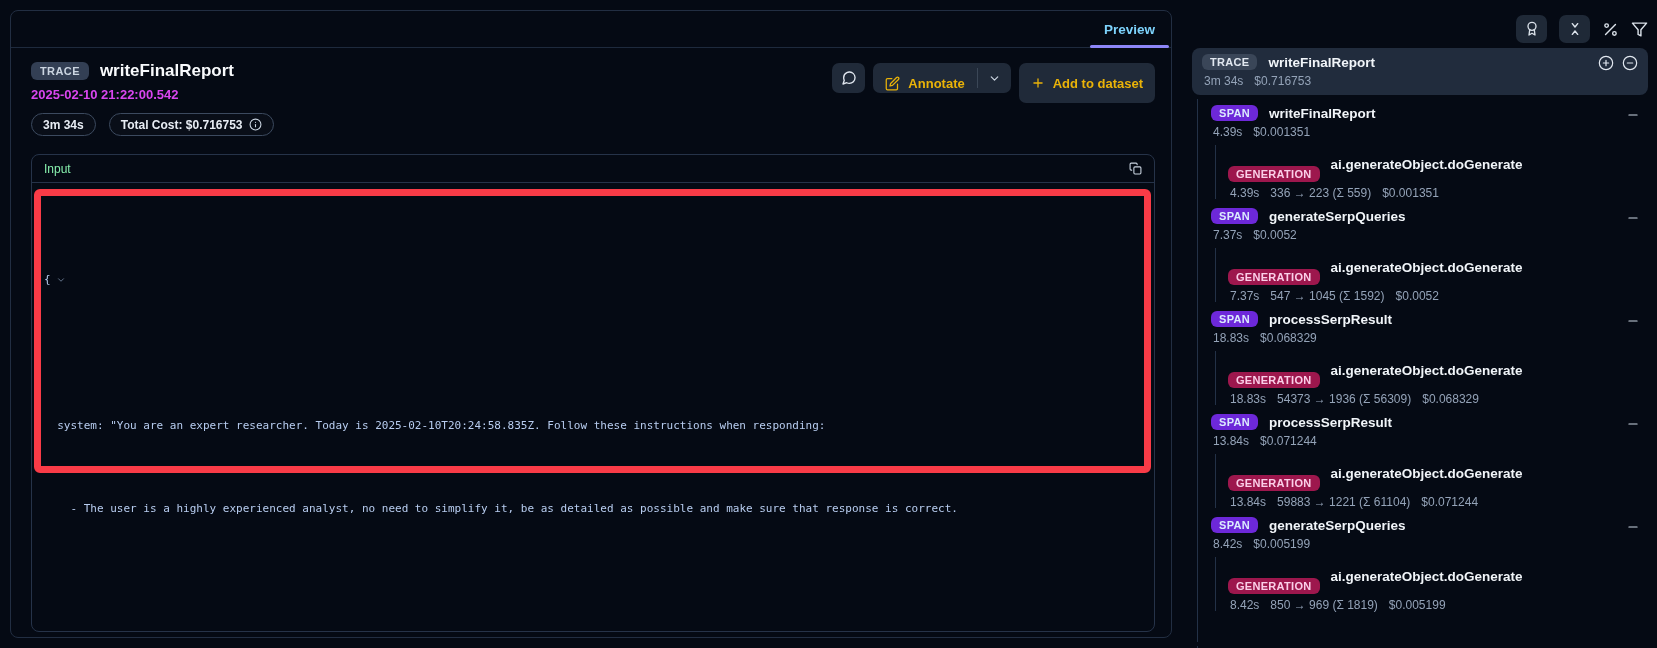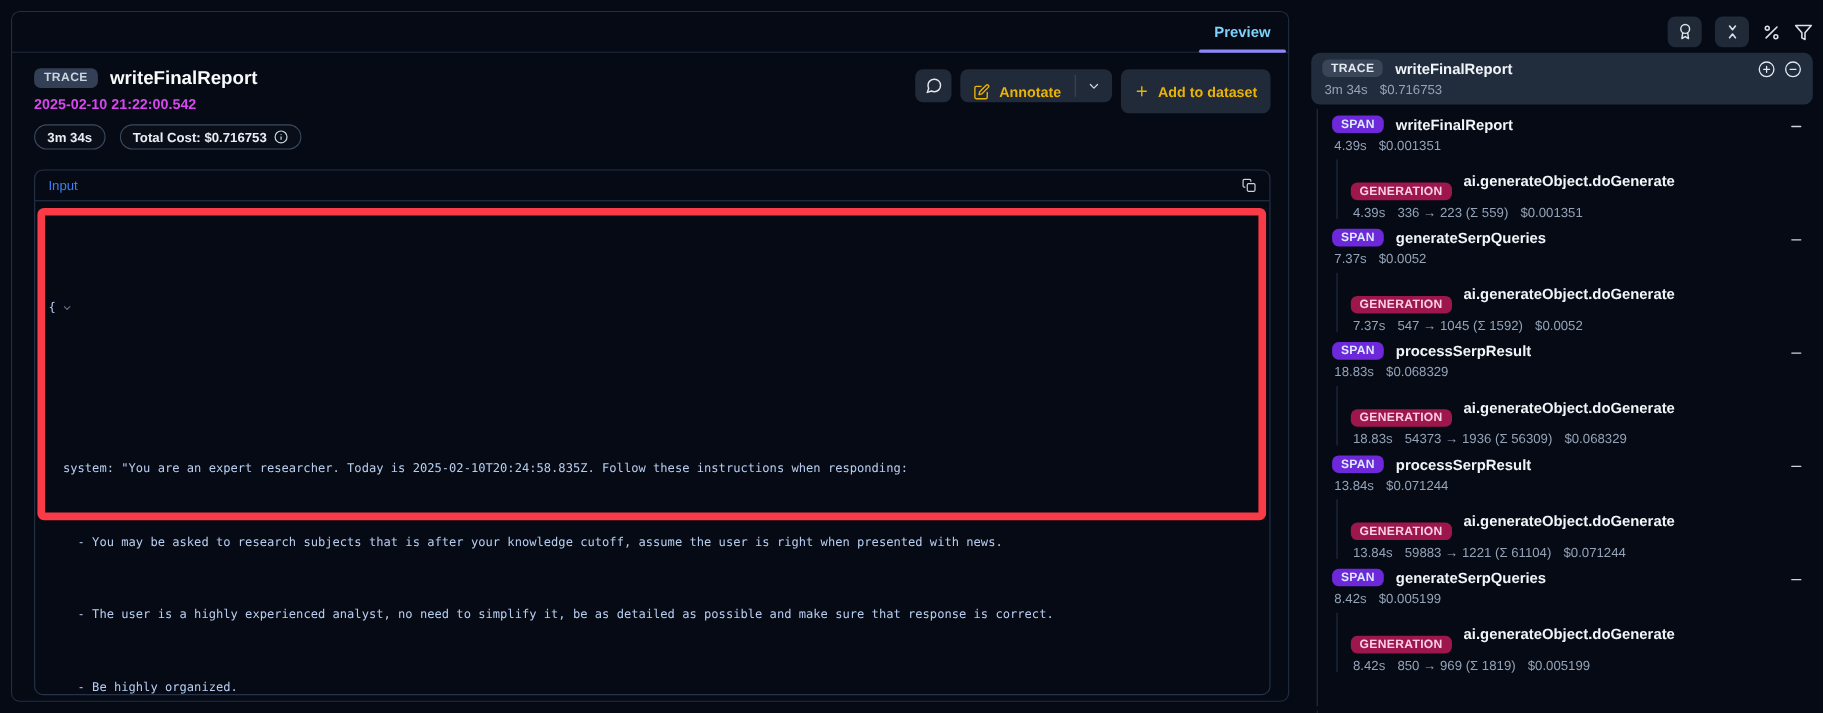--- a/index.html
+++ b/index.html
@@ -62,21 +62,21 @@
   .pill .info { color:#cbd5e1; }
 
   .input-panel {
     position:relative; margin:18px 16px 0 20px; height:478px;
     border:1px solid #263349; border-radius:8px;
   }
   .panel-header {
     height:28px; display:flex; align-items:center; justify-content:space-between;
     padding:0 12px; border-bottom:1px solid #263349;
   }
-  .panel-title { font-size:12px; font-weight:500; color:#3b82f6; }
+  .panel-title { font-size:12px; font-weight:500; color:#86efac; }
   .copy-btn { color:#cbd5e1; cursor:pointer; }
 
   .code {
     padding:26px 12px 0 12px;
     font-family:"DejaVu Sans Mono", monospace;
     font-size:11px; line-height:16.6px; color:#b8cdf0;
     white-space:pre-wrap; word-break:break-word;
   }
   .code-line { min-height:16.6px; }
   .brace-line { display:flex; align-items:center; gap:5px; }
@@ -213,25 +213,23 @@
           <svg width="10" height="10" viewBox="0 0 24 24" fill="none" stroke="currentColor" stroke-width="2.4" stroke-linecap="round" stroke-linejoin="round">
               <path d="M6 9l6 6 6-6"></path>
             </svg>
         </span>
       </div>
       <div>
         
       
           <div class="code-line">  system: "You are an expert researcher. Today is 2025-02-10T20:24:58.835Z. Follow these instructions when responding:</div>
         
-          <div class="code-line">    - You may be asked to research subjects that is after your knowledge cutoff, assume the user is right when presented with news.</div>
         
           <div class="code-line">    - The user is a highly experienced analyst, no need to simplify it, be as detailed as possible and make sure that response is correct.</div>
         
-          <div class="code-line">    - Be highly organized.</div>
         
           
         
           
         
           
         
           
         
           

